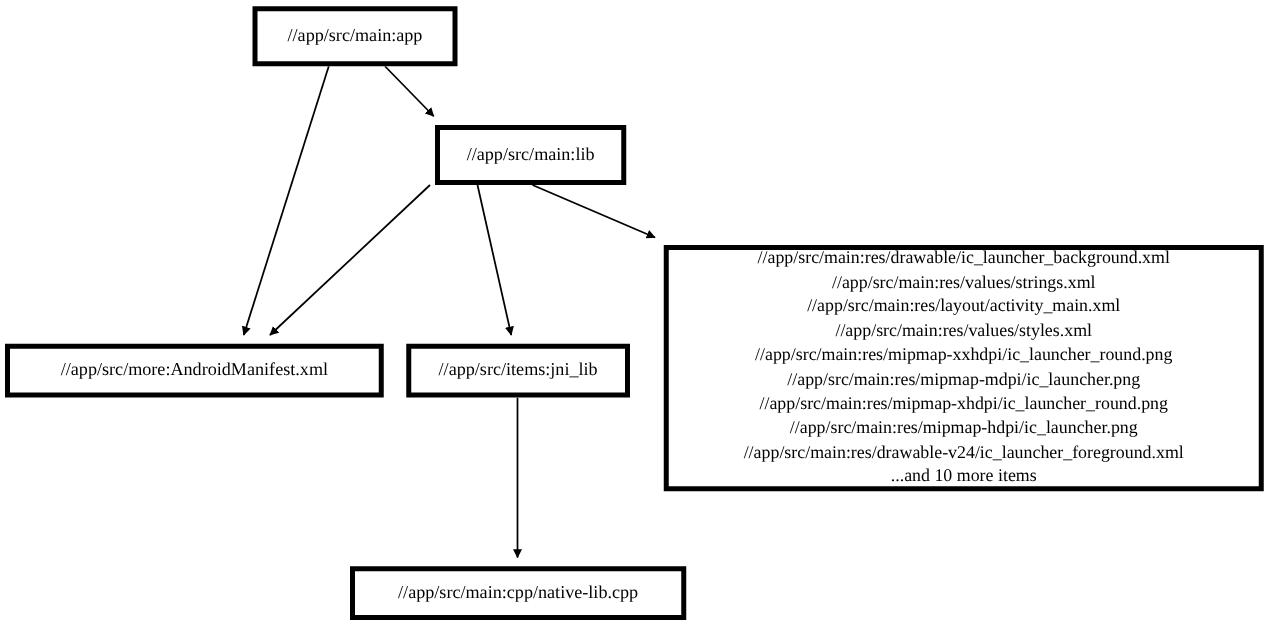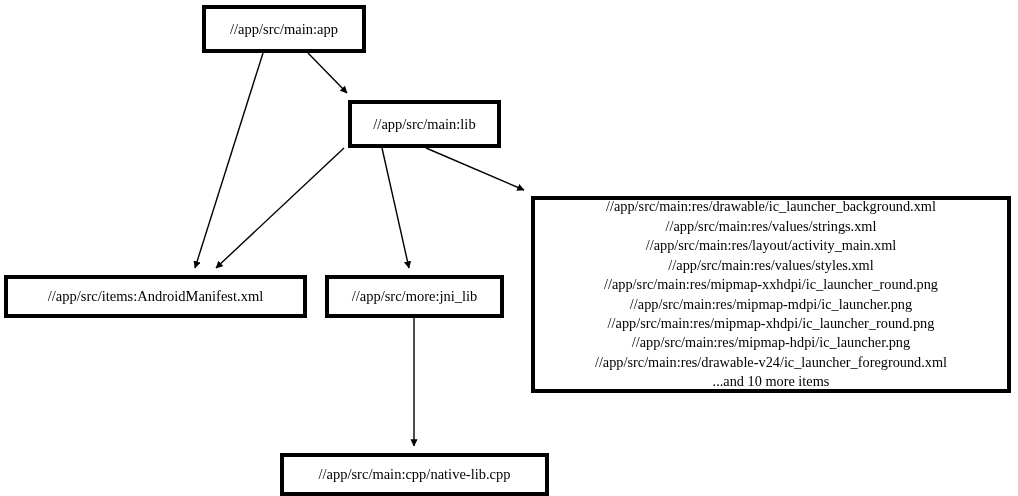--- a/index.html
+++ b/index.html
@@ -83,25 +83,25 @@
 
   <div class="node" id="node-app">
     <span class="node-label">//app/src/main:app</span>
   </div>
 
   <div class="node" id="node-lib">
     <span class="node-label">//app/src/main:lib</span>
   </div>
 
   <div class="node" id="node-manifest">
-    <span class="node-label">//app/src/items:AndroidManifest.xml</span>
+    <span class="node-label">//app/src/more:AndroidManifest.xml</span>
   </div>
 
   <div class="node" id="node-jnilib">
-    <span class="node-label">//app/src/more:jni_lib</span>
+    <span class="node-label">//app/src/items:jni_lib</span>
   </div>
 
   <div class="node" id="node-res">
     <span class="node-label node-multiline">//app/src/main:res/drawable/ic_launcher_background.xml
 //app/src/main:res/values/strings.xml
 //app/src/main:res/layout/activity_main.xml
 //app/src/main:res/values/styles.xml
 //app/src/main:res/mipmap-xxhdpi/ic_launcher_round.png
 //app/src/main:res/mipmap-mdpi/ic_launcher.png
 //app/src/main:res/mipmap-xhdpi/ic_launcher_round.png

